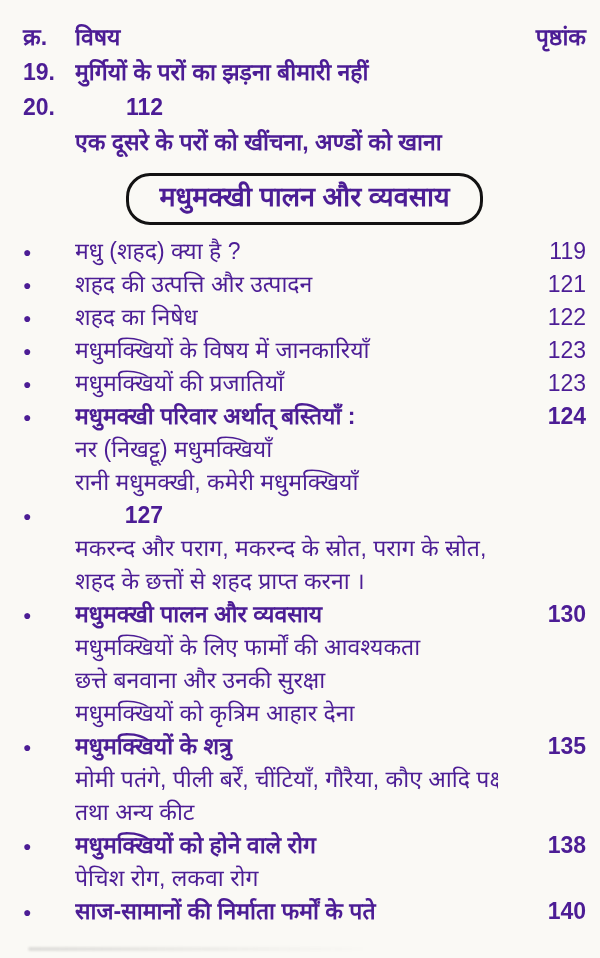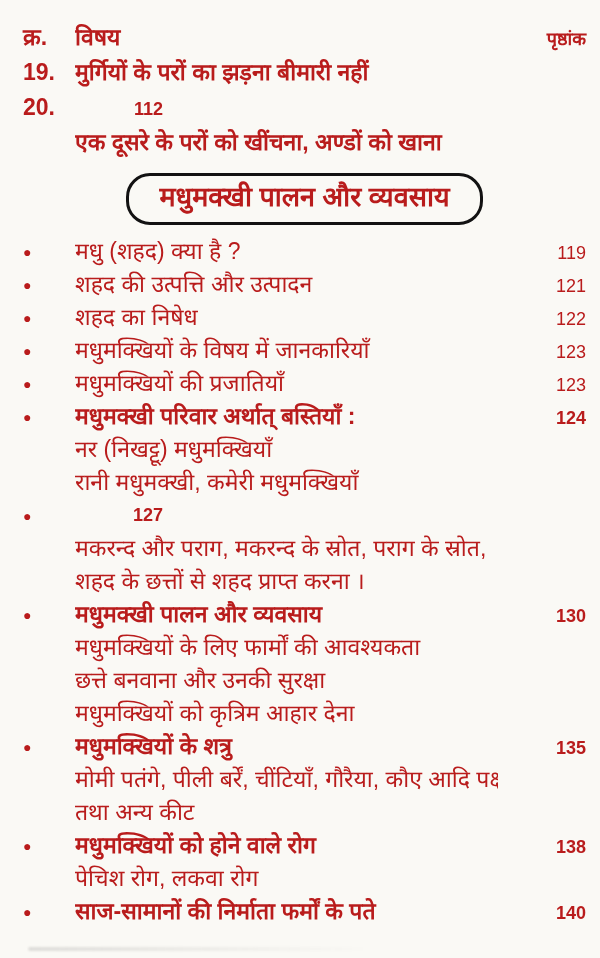--- a/index.html
+++ b/index.html
@@ -7,21 +7,21 @@
     width:600px;height:958px;
     background:#efefed;
     font-family:"Liberation Sans","DejaVu Sans",sans-serif;
     overflow:hidden;
   }
   .page{
     position:relative;
     width:600px;height:958px;
     box-sizing:border-box;
     background:#faf9f5;
-    color:#b91c1c;
+    color:#4c1d95;
     padding:20px 14px 8px 23px;
   }
   .row{
     display:flex;
     align-items:baseline;
   }
   .r-top{height:35px;line-height:35px;font-size:23px;}
   .r-bee{height:33px;line-height:33px;font-size:23px;}
   .marker{
     flex:0 0 52px;
@@ -33,21 +33,21 @@
     line-height:1;
   }
   .text{
     flex:1 1 auto;
     white-space:nowrap;
     overflow:hidden;
   }
   .page-no{
     flex:0 0 88px;
     text-align:right;
-    font-size:18px;
+    font-size:23px;
   }
   .bold{font-weight:700;}
   .head-row{font-weight:700;}
   .section-wrap{
     text-align:center;
     margin:13px 0 7px 0;
     height:55px;
   }
   .section-box{
     display:inline-block;

